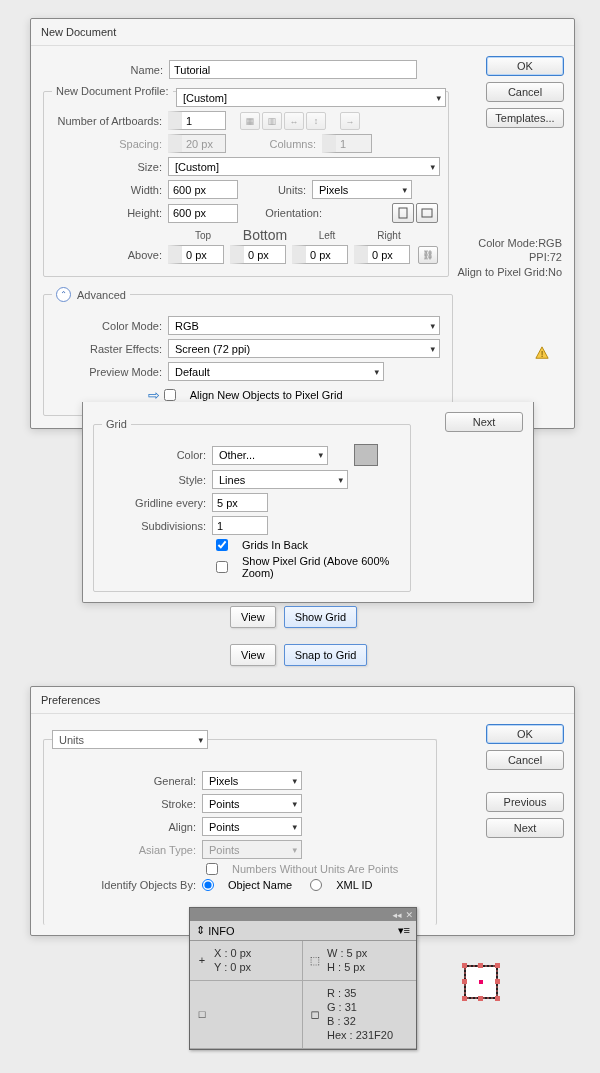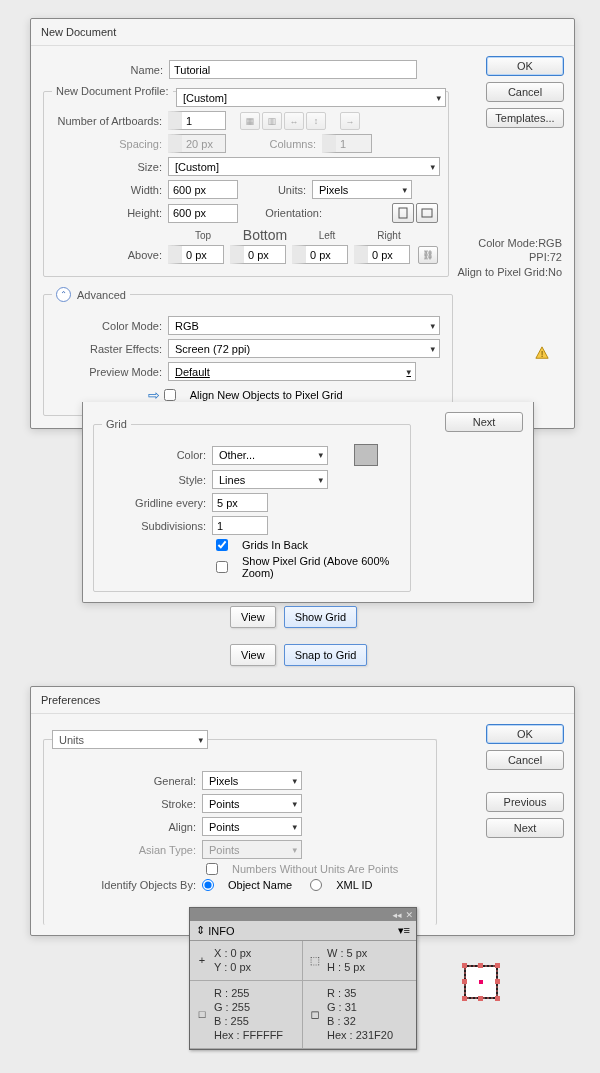--- a/index.html
+++ b/index.html
@@ -193,21 +193,21 @@
           </div>
       </div>
       <div class="row">
         <span class="lbl" style="width:116px;">Raster Effects:</span>
         <div class="drop" style="width:272px;">
             <span>Screen (72 ppi)</span>
           </div>
       </div>
       <div class="row">
         <span class="lbl" style="width:116px;">Preview Mode:</span>
-        <div class="drop" style="width:248px;text-decoration:underline;">
+        <div class="drop" style="width:216px;">
             <span>Default</span>
           </div>
       </div>
       <div class="row" style="margin-left:96px;margin-top:6px;">
         <span class="arrow-ind">⇨</span>
         <label class="chk">
           <input type="checkbox" style="">
           <span>Align New Objects to Pixel Grid</span>
         </label>
       </div>
@@ -237,21 +237,21 @@
       <div class="row">
         <span class="lbl" style="width:110px;">Color:</span>
         <div class="drop" style="width:116px;">
             <span>Other...</span>
           </div>
         <span style="width:26px;"></span>
         <span style="width:24px;height:22px;border:1px solid #777;background:#bfbfbf;display:inline-block;"></span>
       </div>
       <div class="row">
         <span class="lbl" style="width:110px;">Style:</span>
-        <div class="drop" style="width:116px;">
+        <div class="drop" style="width:136px;">
             <span>Lines</span>
           </div>
       </div>
       <div class="row">
         <span class="lbl" style="width:110px;">Gridline every:</span>
         <input type="text" class="field" style="width: 56px;" value="5 px">
       </div>
       <div class="row">
         <span class="lbl" style="width:110px;">Subdivisions:</span>
         <input type="text" class="field" style="width: 56px;" value="1">
@@ -366,26 +366,20 @@
     </div>
     <div class="cell">
       <span class="sym">⬚</span>
       <div class="vals">
         <div><span>W :</span> <span>5 px</span></div>
         <div><span>H :</span> <span>5 px</span></div>
       </div>
     </div>
     <div class="cell">
       <span class="sym">□</span>
-      <div class="vals">
-        <div><span>R :</span> <span>255</span></div>
-        <div><span>G :</span> <span>255</span></div>
-        <div><span>B :</span> <span>255</span></div>
-        <div><span>Hex :</span> <span>FFFFFF</span></div>
-      </div>
     </div>
     <div class="cell">
       <span class="sym">◻</span>
       <div class="vals">
         <div><span>R :</span> <span>35</span></div>
         <div><span>G :</span> <span>31</span></div>
         <div><span>B :</span> <span>32</span></div>
         <div><span>Hex :</span> <span>231F20</span></div>
       </div>
     </div>

